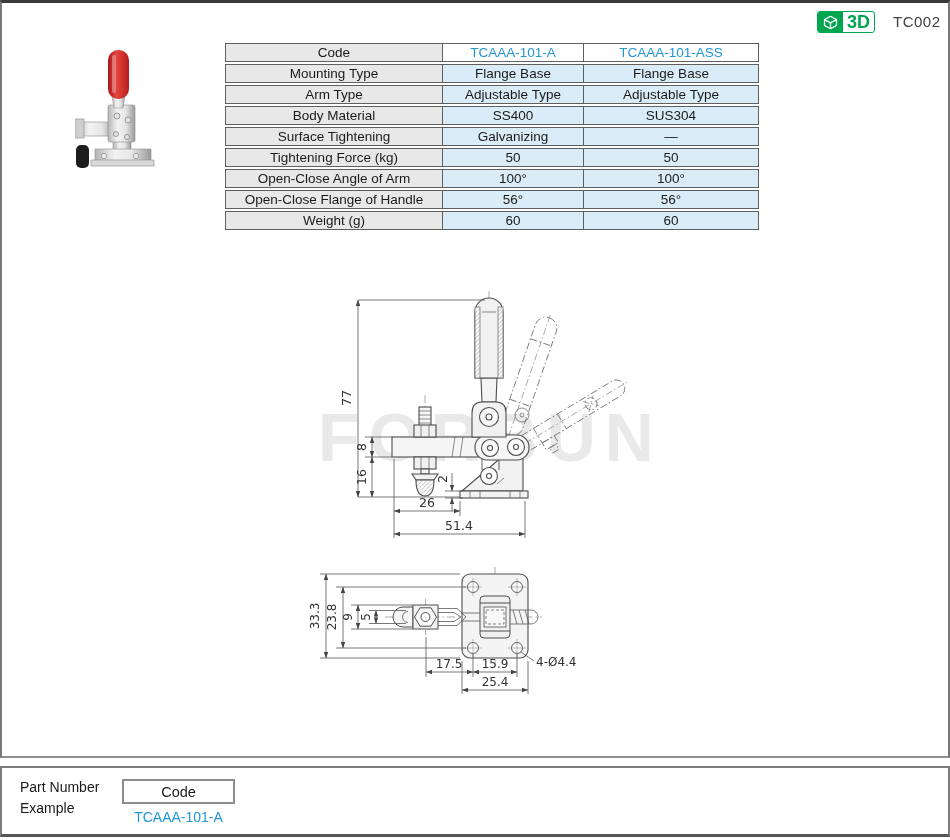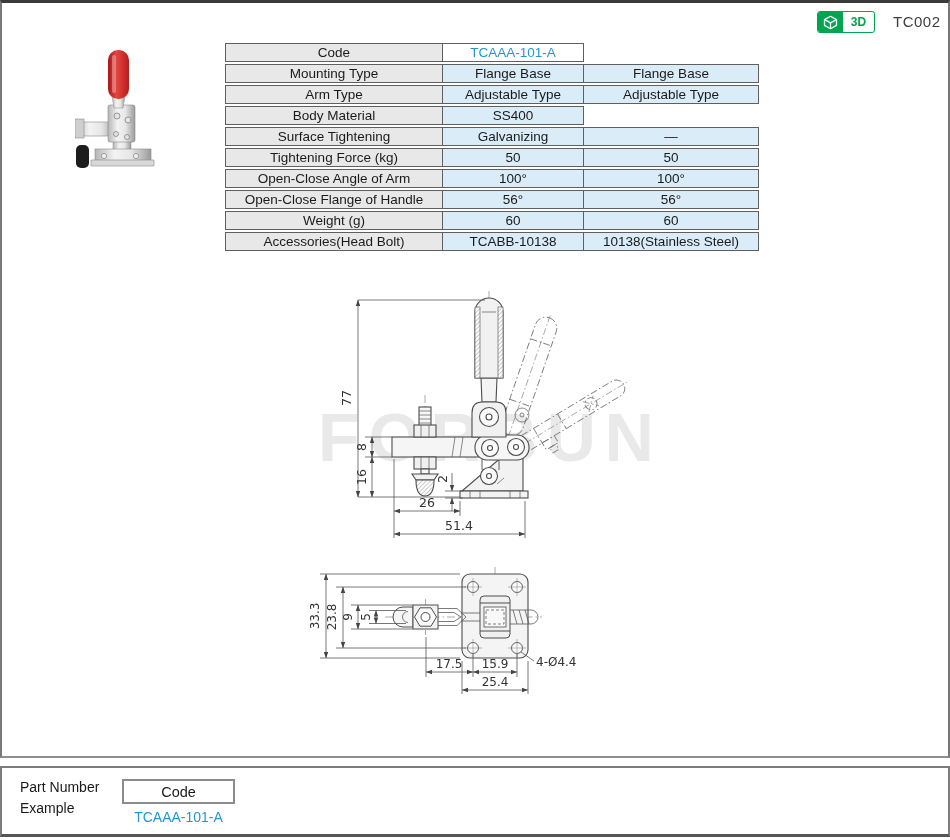--- a/index.html
+++ b/index.html
@@ -7,21 +7,21 @@
         font-family:"Liberation Sans",sans-serif;overflow:hidden;color:#1a1a1a;}
   
   .main-frame{position:absolute;left:0;top:0;width:950px;height:758px;box-sizing:border-box;
       border-top:3px solid #3a3a3a;border-left:2px solid #787878;border-right:2px solid #787878;
       border-bottom:2px solid #8f8f8f;}
   
   .badge-3d{position:absolute;left:817px;top:11px;height:22px;display:flex;align-items:stretch;
       border:1.5px solid #00a550;border-radius:3px;overflow:hidden;box-sizing:border-box;cursor:pointer;background:#fff;}
   .badge-3d .cube{width:25px;background:#00a550;display:flex;align-items:center;justify-content:center;}
   .badge-3d .b3d{width:31px;display:flex;align-items:center;justify-content:center;
-      color:#00a550;font-weight:bold;font-size:12px;}
+      color:#00a550;font-weight:bold;font-size:18px;}
   .catalog-code{position:absolute;left:893px;top:13px;font-size:15px;letter-spacing:.5px;color:#404040;}
   
   .spec{position:absolute;left:225px;top:43px;width:535px;z-index:2;}
   .spec .row{display:flex;margin-bottom:2px;height:19px;}
   .spec .cell{box-sizing:border-box;border:1px solid #5f5f5f;display:flex;align-items:center;
       justify-content:center;font-size:13.5px;height:19px;line-height:17px;white-space:nowrap;}
   .spec .c0{width:218px;background:#e8e8e8;}
   .spec .c1{width:142px;margin-left:-1px;background:#d9ecf8;}
   .spec .c2{width:176px;margin-left:-1px;background:#d9ecf8;}
   .spec .row.code-row .c1,.spec .row.code-row .c2{background:#fff;color:#2397d4;}
@@ -92,34 +92,36 @@
       <rect x="33" y="8" width="21" height="49" rx="10" fill="url(#redg)"></rect>
       <rect x="37" y="13" width="4" height="38" rx="2" fill="#ffffff" opacity="0.32"></rect>
     </g>
   </svg>
 
   <div class="spec">
     <div>
         <div class="row code-row">
           <div class="cell c0">Code</div>
           <div class="cell c1">TCAAA-101-A</div>
+          <div class="cell c2">TCAAA-101-ASS</div>
         </div>
         <div class="row">
           <div class="cell c0">Mounting Type</div>
           <div class="cell c1">Flange Base</div>
           <div class="cell c2">Flange Base</div>
         </div>
         <div class="row">
           <div class="cell c0">Arm Type</div>
           <div class="cell c1">Adjustable Type</div>
           <div class="cell c2">Adjustable Type</div>
         </div>
         <div class="row">
           <div class="cell c0">Body Material</div>
           <div class="cell c1">SS400</div>
+          <div class="cell c2">SUS304</div>
         </div>
         <div class="row">
           <div class="cell c0">Surface Tightening</div>
           <div class="cell c1">Galvanizing</div>
           <div class="cell c2">—</div>
         </div>
         <div class="row">
           <div class="cell c0">Tightening Force (kg)</div>
           <div class="cell c1">50</div>
           <div class="cell c2">50</div>
@@ -131,25 +133,20 @@
         </div>
         <div class="row">
           <div class="cell c0">Open-Close  Flange of Handle</div>
           <div class="cell c1">56°</div>
           <div class="cell c2">56°</div>
         </div>
         <div class="row">
           <div class="cell c0">Weight (g)</div>
           <div class="cell c1">60</div>
           <div class="cell c2">60</div>
-        </div>
-        <div class="row">
-          <div class="cell c0">Accessories(Head Bolt)</div>
-          <div class="cell c1">TCABB-10138</div>
-          <div class="cell c2">10138(Stainless Steel)</div>
         </div>
       </div>
   </div>
 
   <div class="watermark">FORBUN</div>
 
   <svg class="drawing" style="left:333px;top:285px;" width="332" height="255" viewBox="0 0 332 255">
     <defs>
       <marker id="arF" viewBox="0 0 10 10" refX="9.5" refY="5" markerWidth="8" markerHeight="8" orient="auto-start-reverse">
         <path d="M0,1.5 L10,5 L0,8.5 z" fill="#444"></path>

